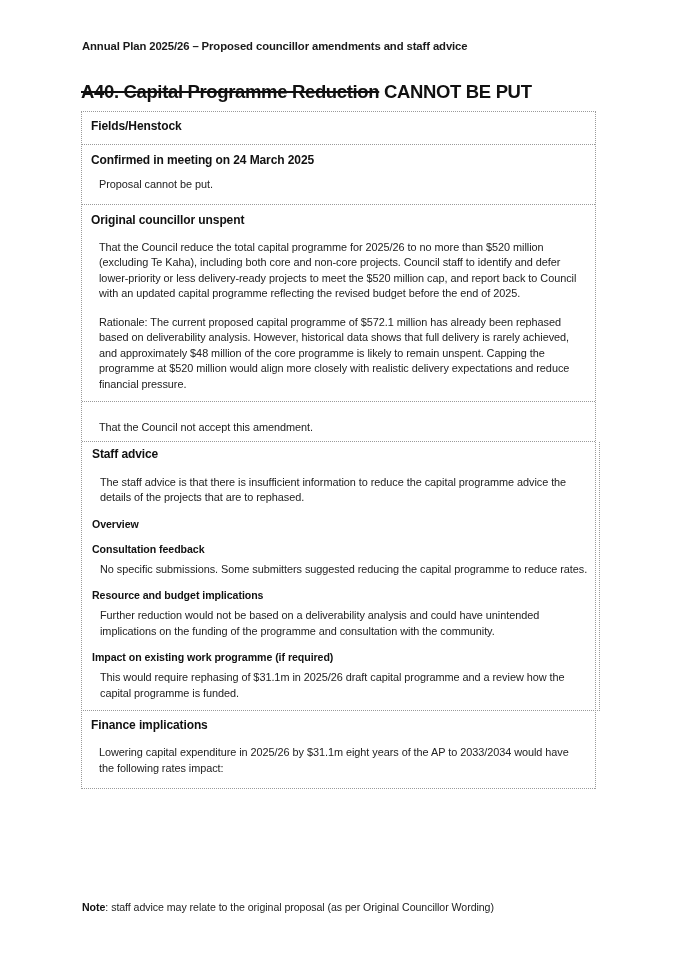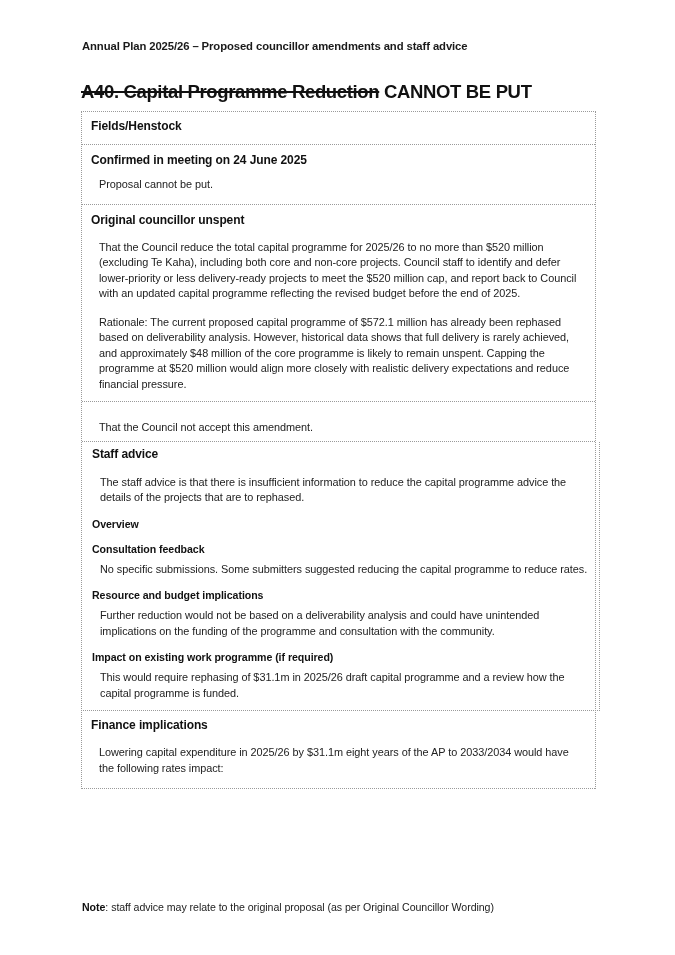--- a/index.html
+++ b/index.html
@@ -118,21 +118,21 @@
   <div class="table">
 
     <div class="row">
       <div class="cell" style="padding-top:7px;padding-bottom:10px;">
         <h3 class="sec">Fields/Henstock</h3>
       </div>
     </div>
 
     <div class="row">
       <div class="cell" style="padding-top:8px;padding-bottom:11px;">
-        <h3 class="sec">Confirmed in meeting on 24 June 2025</h3>
+        <h3 class="sec">Confirmed in meeting on 24 March 2025</h3>
         <p class="body">Proposal cannot be put.</p>
       </div>
     </div>
 
     <div class="row">
       <div class="cell" style="padding-top:8px;padding-bottom:9px;">
         <h3 class="sec">Original councillor unspent</h3>
         <p class="body" style="margin-top:12px;">That the Council reduce the total capital programme for 2025/26 to no more than $520 million (excluding Te Kaha), including both core and non-core projects. Council staff to identify and defer lower-priority or less delivery-ready projects to meet the $520 million cap, and report back to Council with an updated capital programme reflecting the revised budget before the end of 2025.</p>
         <p class="body" style="margin-top:13px;">Rationale: The current proposed capital programme of $572.1 million has already been rephased based on deliverability analysis. However, historical data shows that full delivery is rarely achieved, and approximately $48 million of the core programme is likely to remain unspent. Capping the programme at $520 million would align more closely with realistic delivery expectations and reduce financial pressure.</p>
       </div>

